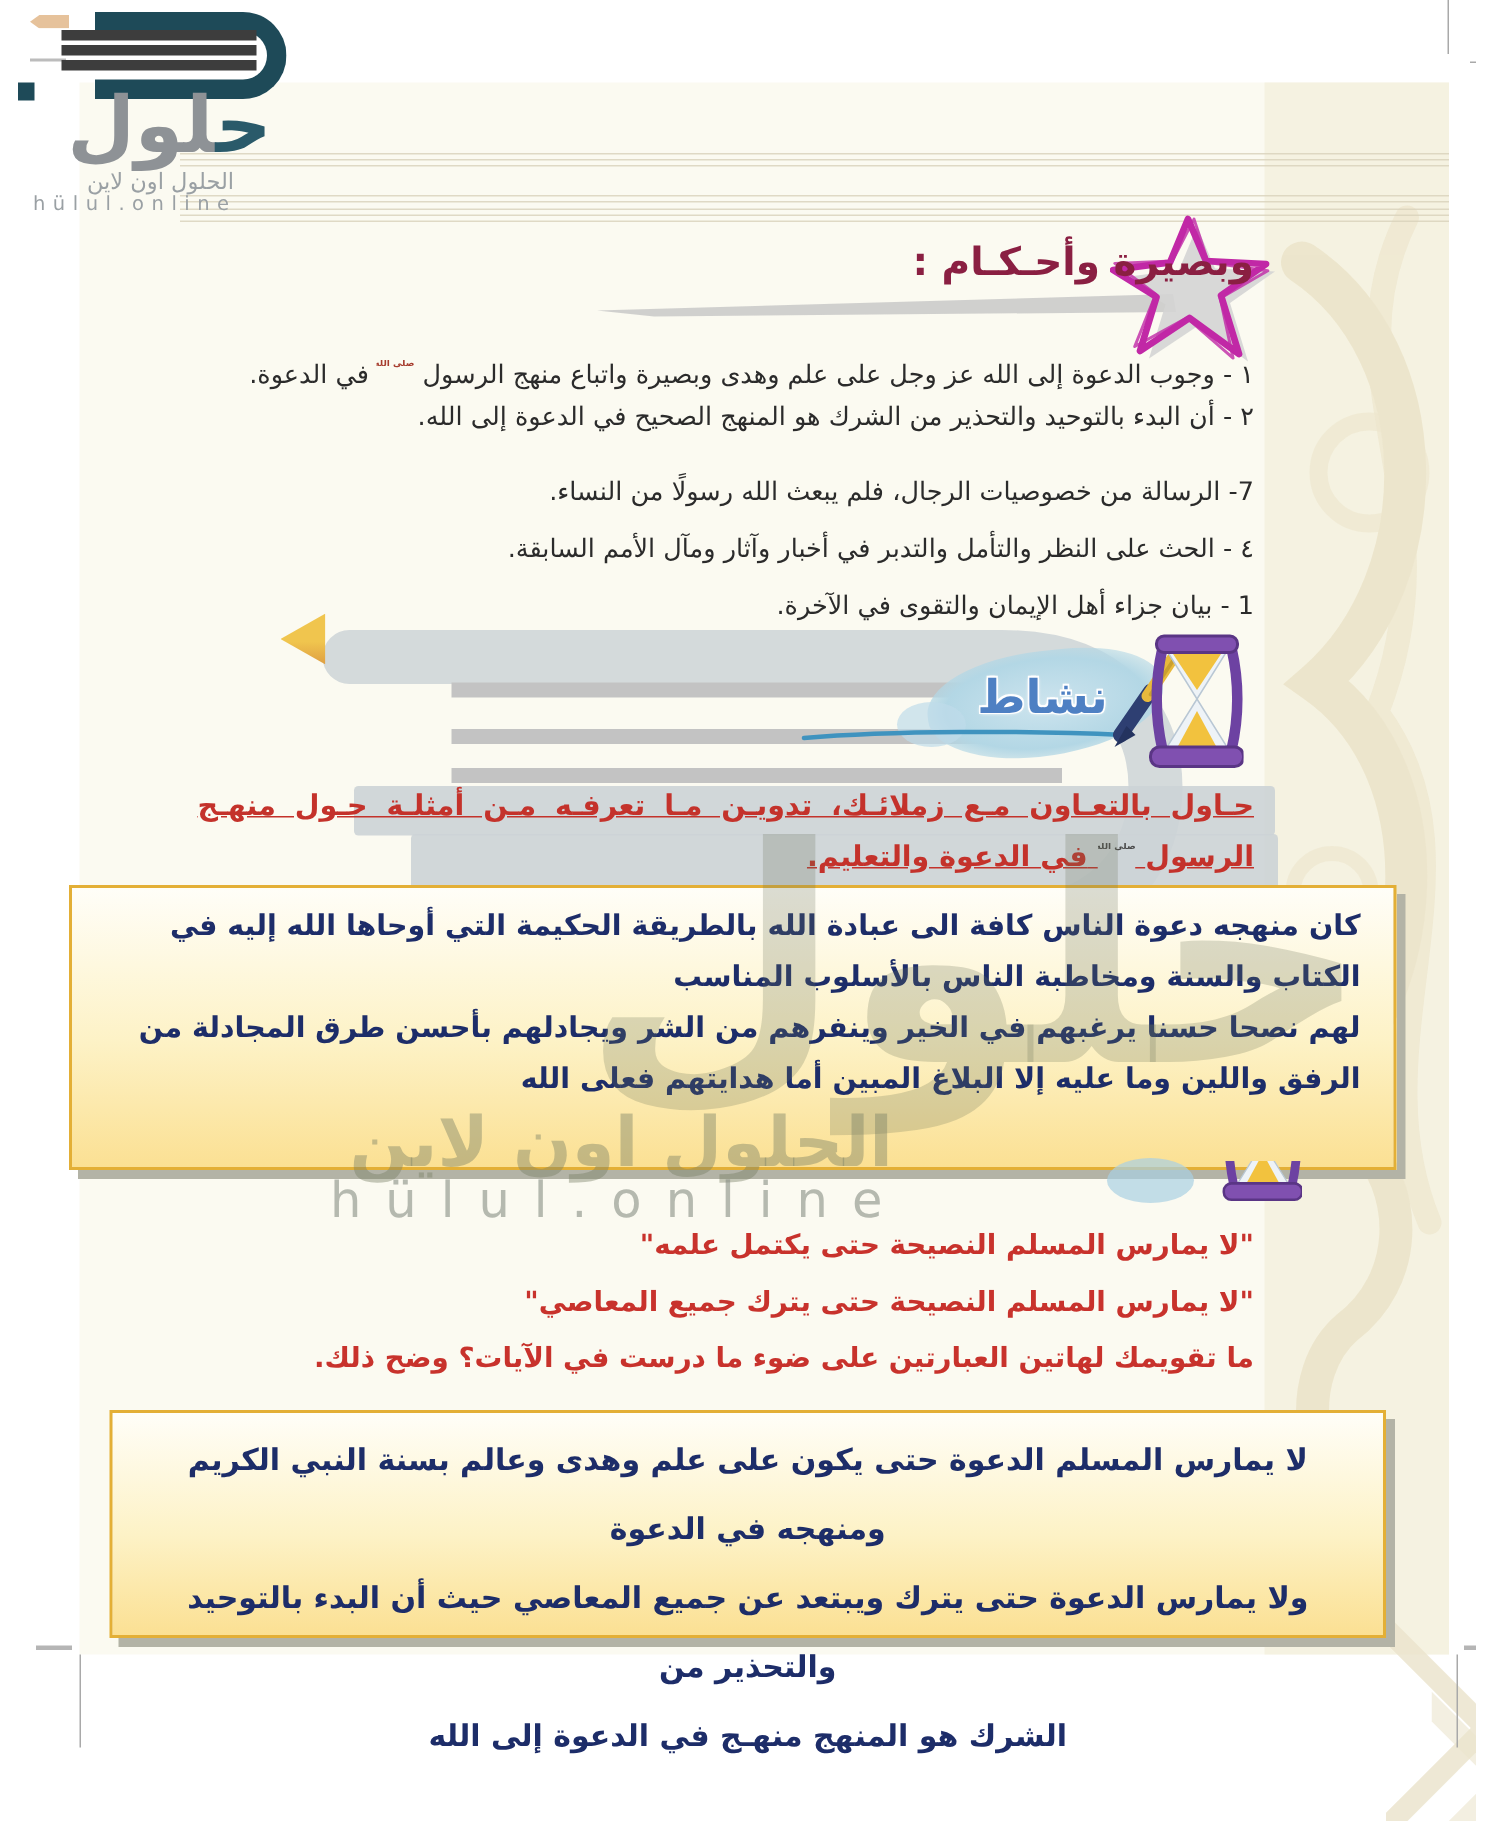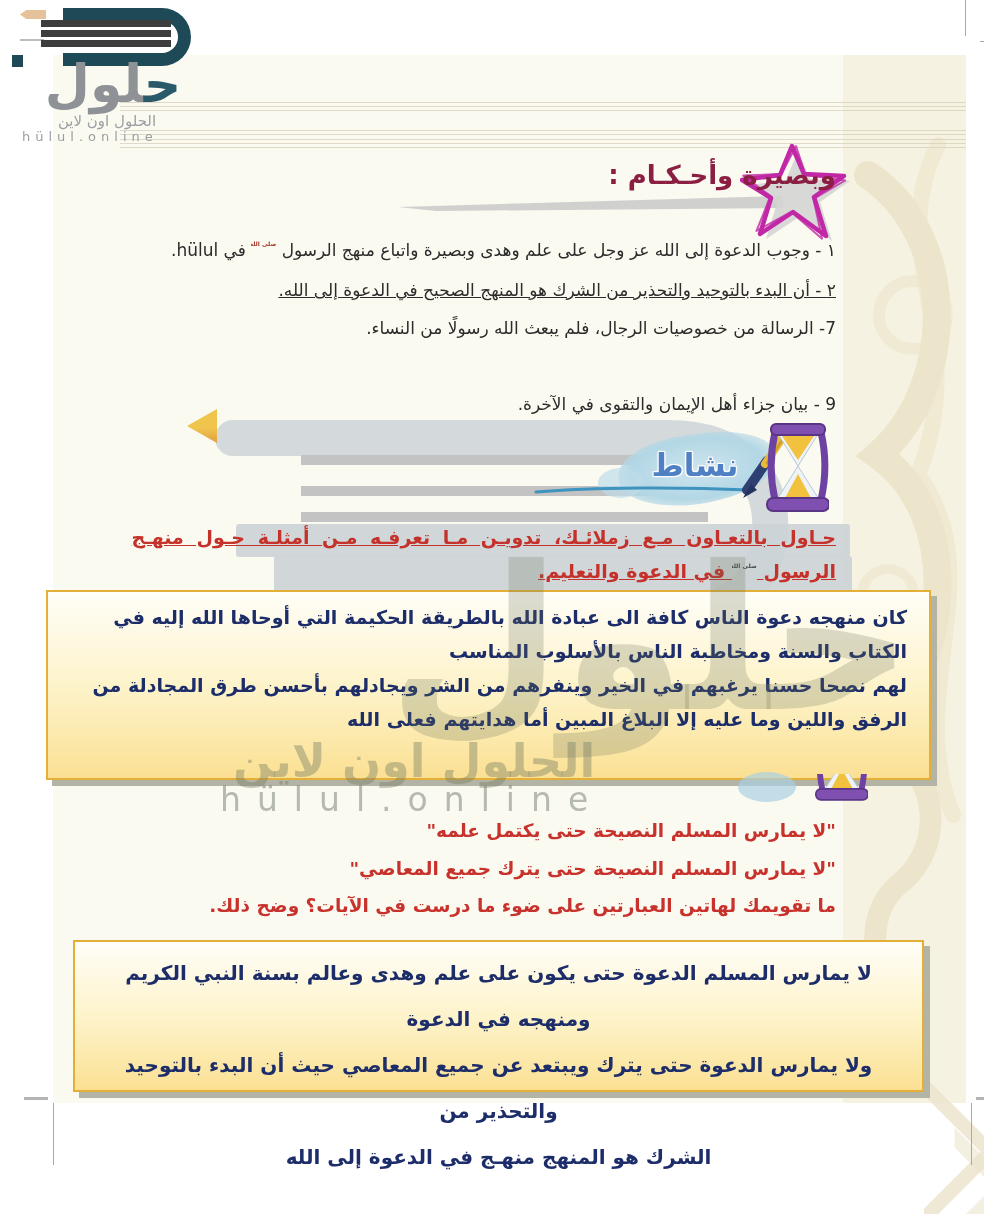--- a/index.html
+++ b/index.html
@@ -144,25 +144,26 @@
   <svg class="abs star-svg" width="112" height="100" viewBox="0 0 112 100">
     <path d="M52 4 L64 32 L104 34 L74 55 L86 94 L53 70 L20 92 L31 56 L2 38 L40 33 Z" transform="translate(6,5)" fill="#d4d4d4" opacity="0.9"></path>
     <path d="M52 4 L64 32 L104 34 L74 55 L86 94 L53 70 L20 92 L31 56 L2 38 L40 33 Z" fill="none" stroke="#c128a6" stroke-width="4.5" stroke-linejoin="round"></path>
     <path d="M52 4 L64 32 L104 34 L74 55 L86 94 L53 70 L20 92 L31 56 L2 38 L40 33 Z" fill="none" stroke="#c128a6" stroke-width="2" stroke-linejoin="round" transform="rotate(5 53 50)" opacity="0.8"></path>
   </svg>
   <div class="abs heading" dir="rtl">وبصيرة وأحـكـام :</div>
 
   <div class="abs item" style="top:240px;">
     <span>١ - وجوب الدعوة إلى الله عز وجل على علم وهدى وبصيرة واتباع منهج الرسول</span>
     <span class="salutation sal-red">صلى الله عليه وسلم</span>
-    <span>في hülul.</span>
-  </div>
-  <div class="abs item" style="top:280px;text-decoration:underline;">٢ - أن البدء بالتوحيد والتحذير من الشرك هو المنهج الصحيح في الدعوة إلى الله.</div>
+    <span>في الدعوة.</span>
+  </div>
+  <div class="abs item" style="top:268px;">٢ - أن البدء بالتوحيد والتحذير من الشرك هو المنهج الصحيح في الدعوة إلى الله.</div>
   <div class="abs item" style="top:318px;">7- الرسالة من خصوصيات الرجال، فلم يبعث الله رسولًا من النساء.</div>
-  <div class="abs item" style="top:394px;">9 - بيان جزاء أهل الإيمان والتقوى في الآخرة.</div>
+  <div class="abs item" style="top:356px;">٤ - الحث على النظر والتأمل والتدبر في أخبار وآثار ومآل الأمم السابقة.</div>
+  <div class="abs item" style="top:394px;">1 - بيان جزاء أهل الإيمان والتقوى في الآخرة.</div>
 
   <svg class="abs curve-svg" width="640" height="220">
     <path d="M 55 30 H 490 C 560 30 596 70 592 125 C 588 172 556 200 516 206" stroke="#ccd4d7" stroke-width="36" fill="none" stroke-linecap="round" opacity="0.85"></path>
   </svg>
   <div class="abs pencil-tip2"></div>
   <div class="abs panelA"></div>
   <div class="abs panelB"></div>
 
   <div class="abs bar" style="top:455px;"></div>
   <div class="abs bar" style="top:486px;"></div>

